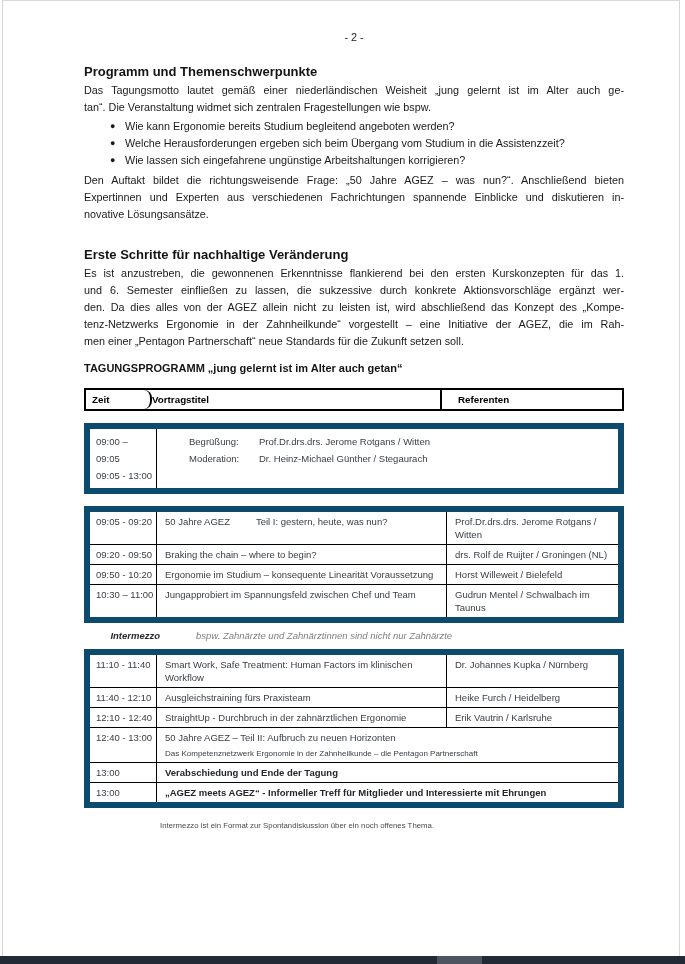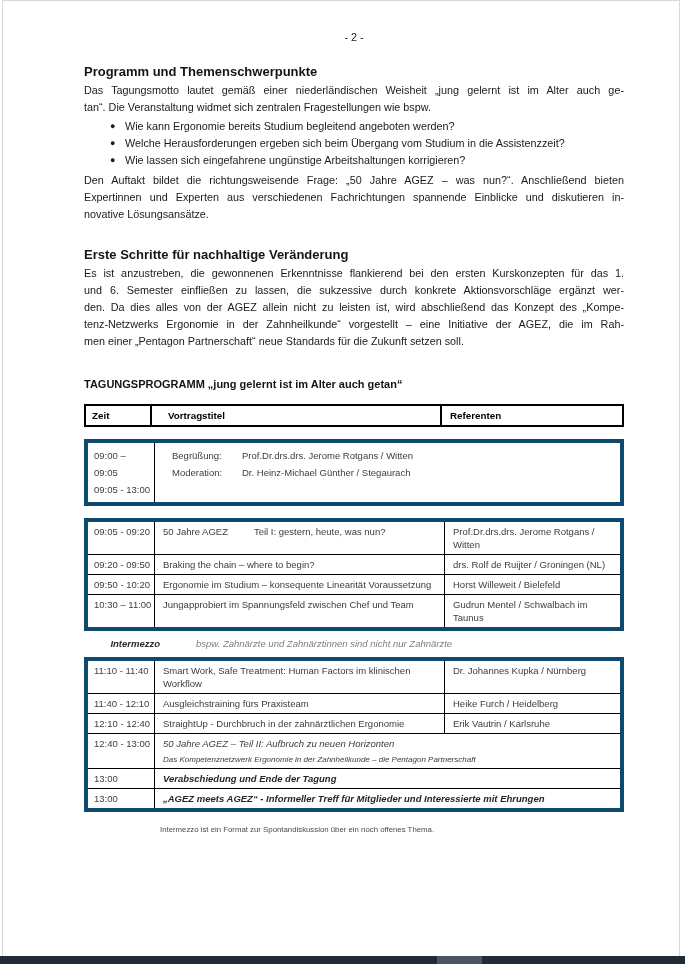--- a/index.html
+++ b/index.html
@@ -17,45 +17,45 @@
 
   .para{font-size:10.8px;line-height:17px;color:#1a1a1a;margin-top:3px;}
   .para .tline{text-align:justify;text-align-last:justify;-moz-text-align-last:justify;white-space:nowrap;}
   .para .tline:last-child{text-align-last:left;-moz-text-align-last:left;}
   .para span.b{font-weight:400;}
 
   .bullets{margin-top:2px;}
   .bullet-row{display:flex;font-size:10.8px;line-height:17px;}
   .bullet-dot{width:15px;margin-left:26px;font-size:9px;line-height:17px;}
 
-  .tbl-title{margin-top:28px;font-size:11px;font-weight:700;color:#141414;}
+  .tbl-title{margin-top:12px;font-size:11px;font-weight:700;color:#141414;}
 
   
   .tbl-header{margin-top:14px;display:flex;border:2px solid #000;box-sizing:border-box;
               font-size:9.8px;font-weight:700;color:#000;}
   .tbl-header .hc{padding:4px 0 4px 6px;box-sizing:border-box;}
-  .tbl-header .hc.time{width:66px;border-right:2px solid #000;}
-  .tbl-header .hc.title{width:290px;border-right:2px solid #000;padding-left:16px;}
-  .tbl-header .hc.ref{flex:1;padding-left:8px;}
-
-  .block{border:4px solid #0c4a6e;box-sizing:border-box;font-size:9.5px;color:#3a4046;}
+  .tbl-header .hc.time{width:66px;border-right:2px solid #000;border-radius:8px;}
+  .tbl-header .hc.title{width:290px;border-right:2px solid #000;padding-left:0;}
+  .tbl-header .hc.ref{flex:1;padding-left:16px;}
+
+  .block{border:6px solid #0c4a6e;box-sizing:border-box;font-size:9.5px;color:#3a4046;gap:24px;}
   .block .trow{display:flex;border-top:1px solid #000;}
   .block .trow:first-child{border-top:none;}
   .c-time{width:67px;border-right:1px solid #000;box-sizing:border-box;padding:3px 2px 3px 6px;line-height:13px;}
   .c-title{width:290px;box-sizing:border-box;padding:3px 4px 3px 8px;line-height:13px;}
   .c-title.sep{border-right:1px solid #000;}
-  .c-title.merged{flex:1;font-style:italic;}
+  .c-title.merged{flex:1;}
   .c-ref{flex:1;box-sizing:border-box;padding:3px 4px 3px 8px;line-height:13px;}
   .tab-gap{display:inline-block;width:26px;}
 
   .intro-block{margin-top:12px;display:flex;}
   .intro-block .c-time{padding:4px 2px 4px 6px;line-height:17px;}
   .intro-block .c-rest{flex:1;padding:4px 0 4px 8px;line-height:17px;}
   .intro-line{display:flex;}
-  .intro-line .lbl{width:70px;margin-left:9px;}
+  .intro-line .lbl{width:70px;}
   .block2{margin-top:12px;}
 
   .intermezzo{display:flex;font-style:italic;font-size:9.5px;margin:6px 0 6px 6px;line-height:14px;text-align:right;}
   .intermezzo .im-label{font-weight:700;color:#26292e;width:70px;}
   .intermezzo .im-note{color:#7e7e7e;margin-left:36px;}
 
   .c-sub{font-size:8px;line-height:10px;margin-top:5px;color:#3a4046;}
   .bold-row .c-title{font-weight:700;color:#23262b;}
 
   .footnote{margin:13px 0 0 76px;font-size:7.8px;color:#4a4a4a;}

